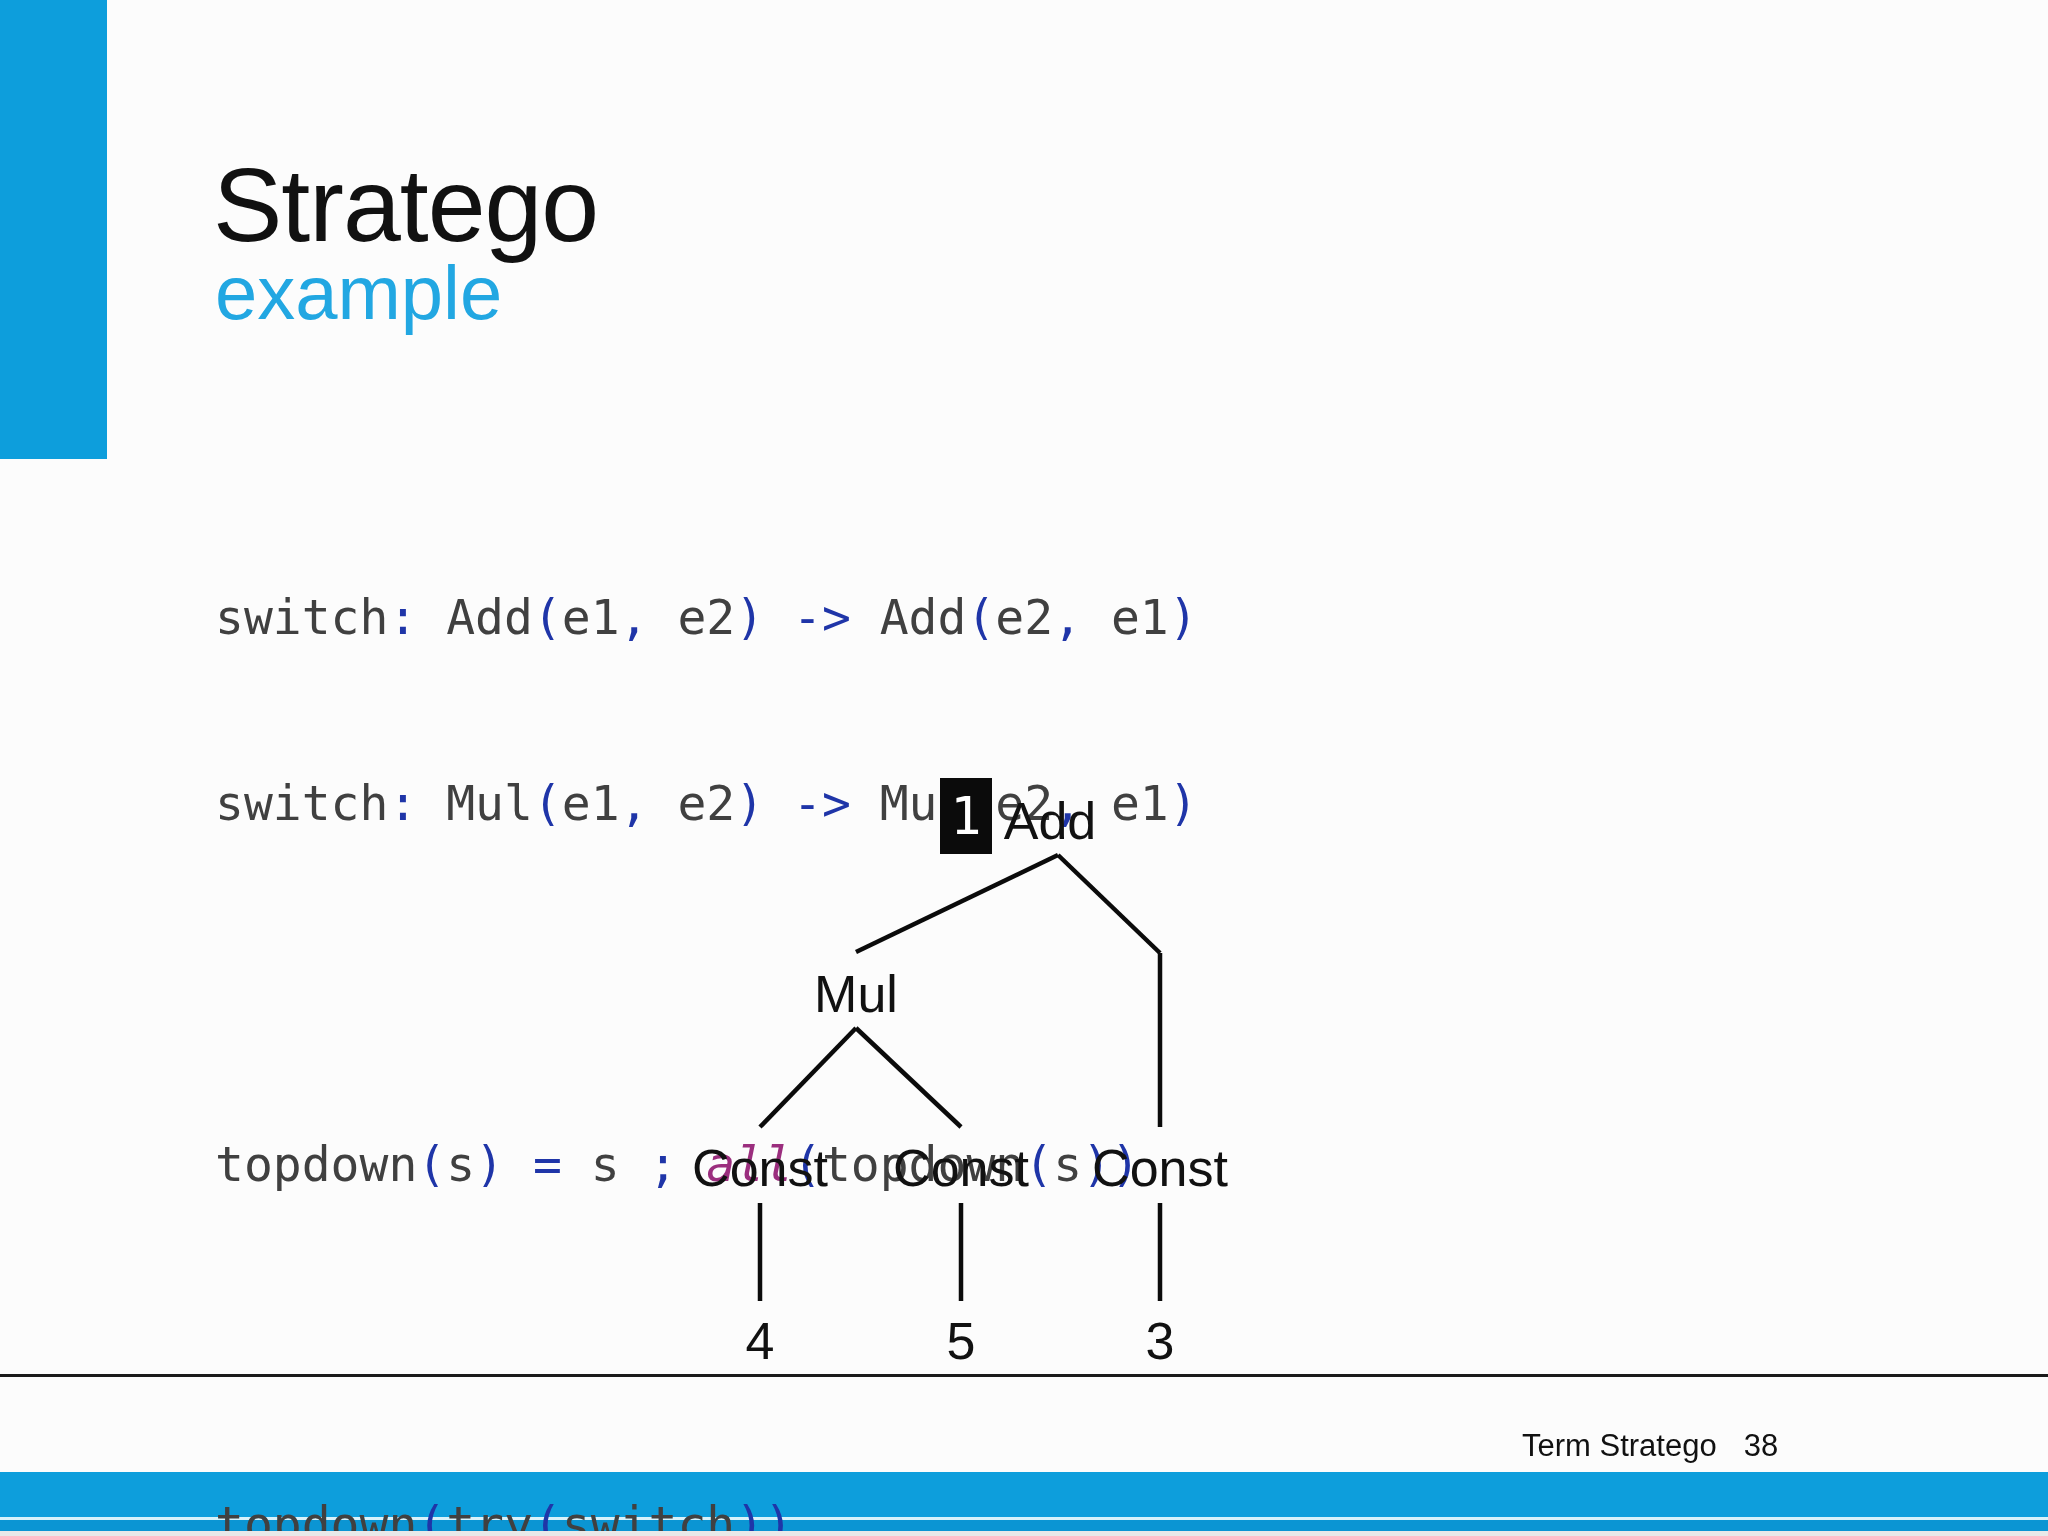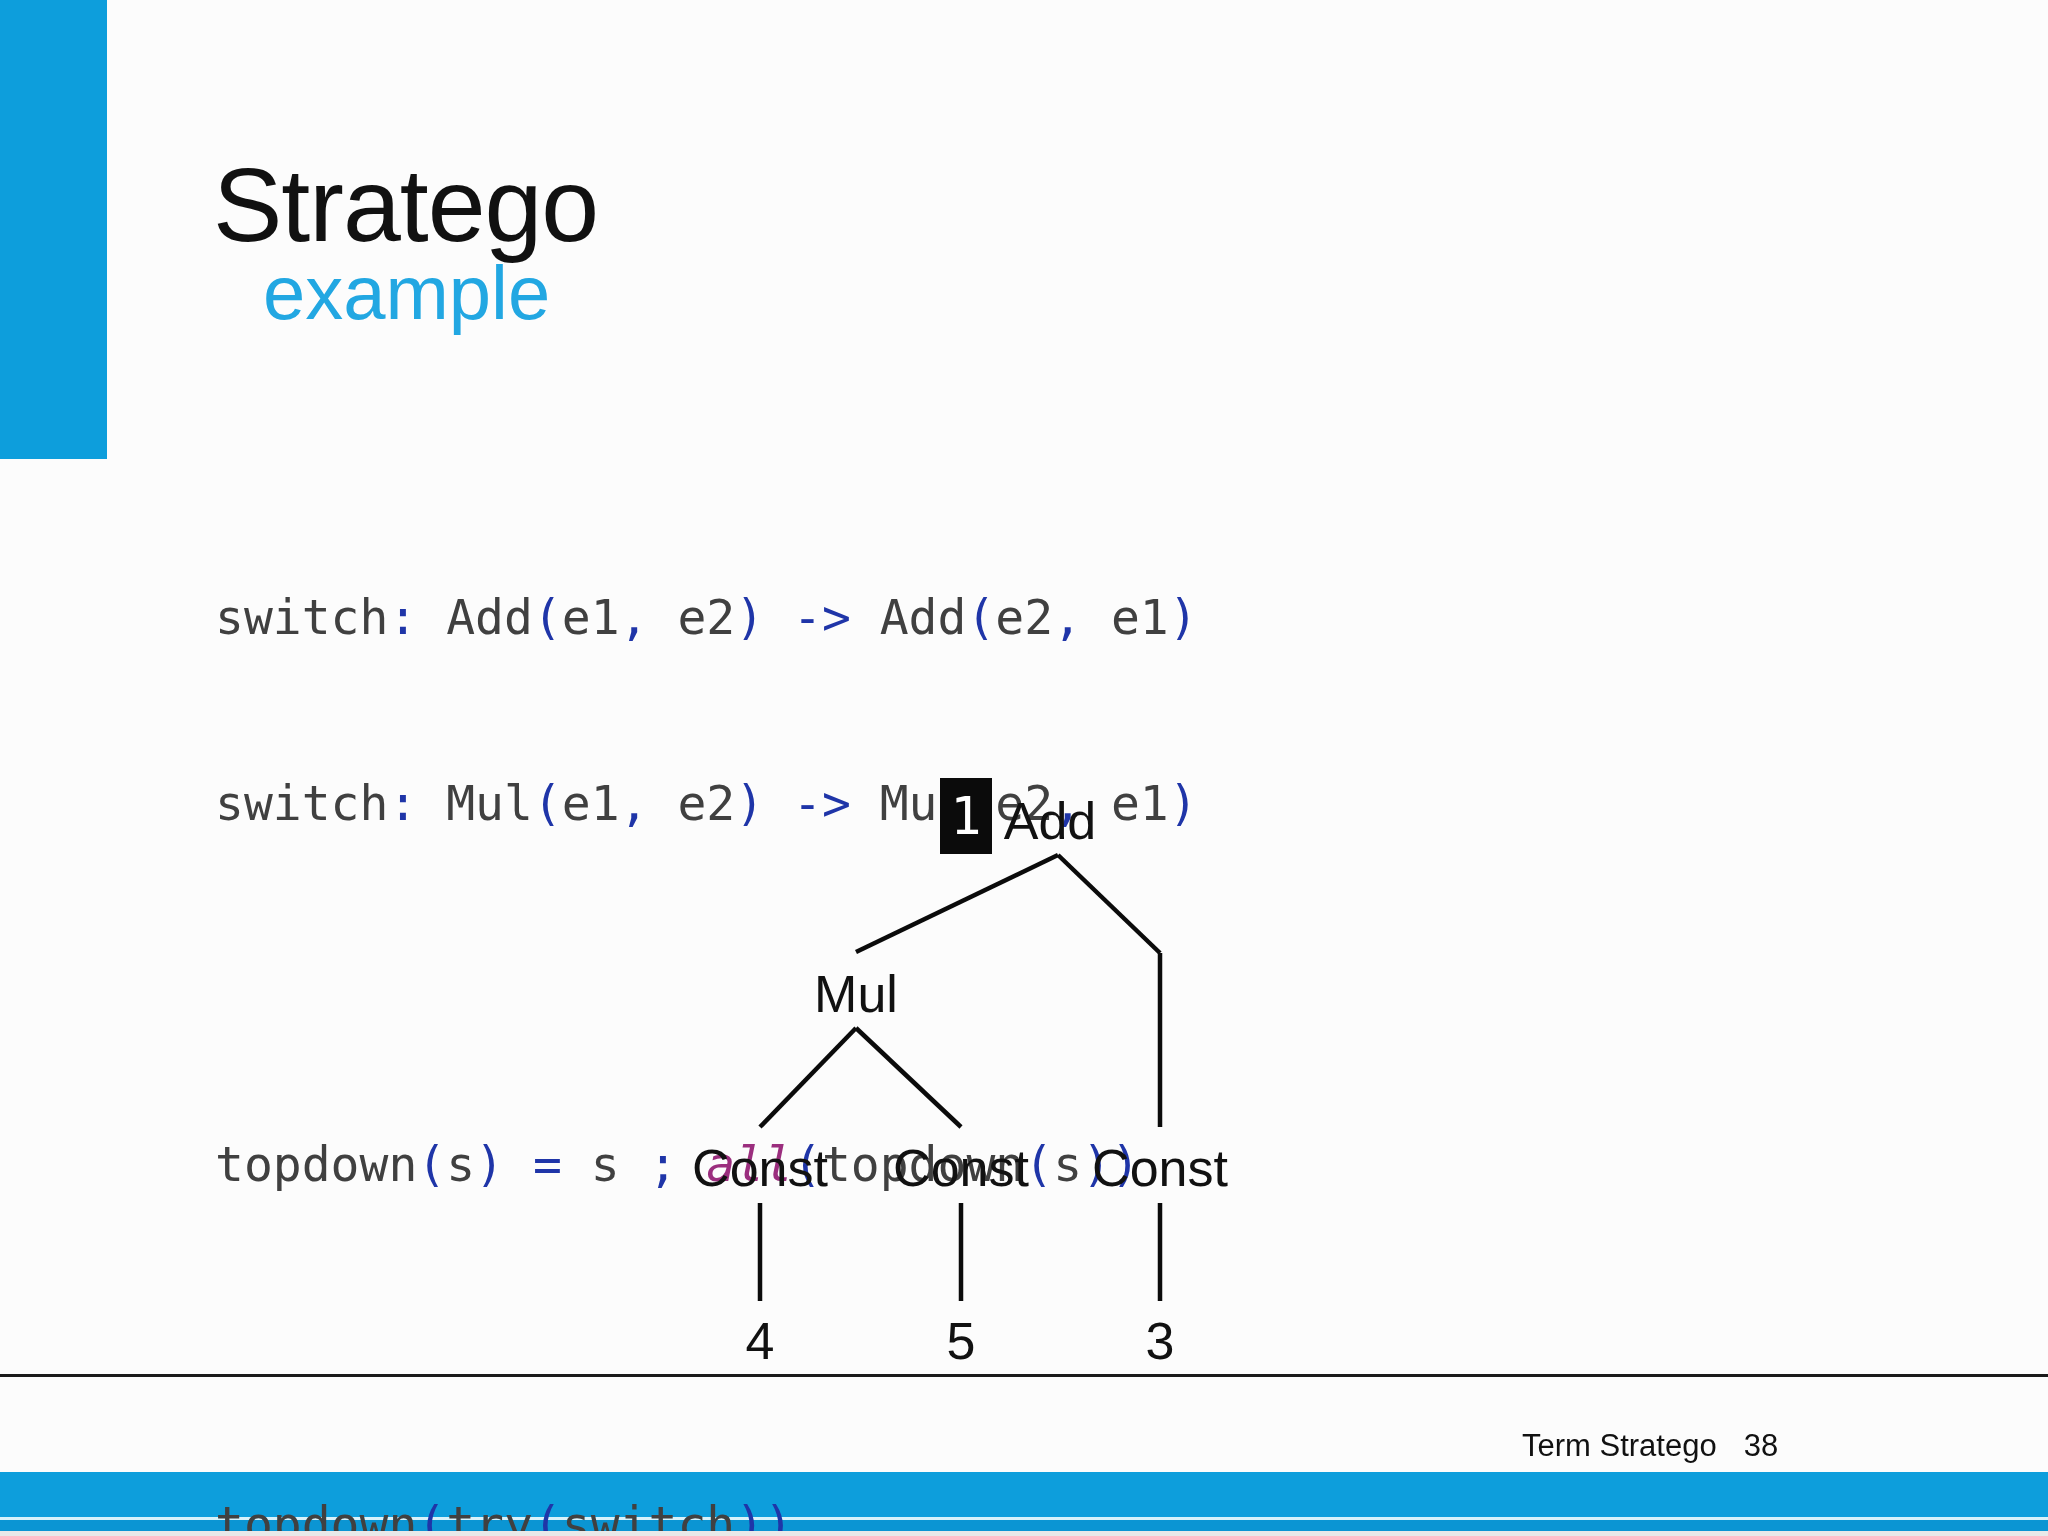--- a/index.html
+++ b/index.html
@@ -9,21 +9,21 @@
     font-family:"Liberation Sans",sans-serif;color:#1a1a1a;
   }
   
   .left-bar{position:absolute;left:0;top:0;width:107px;height:459px;background:#0d9edc;}
   .bar-main{position:absolute;left:0;top:1472px;width:100%;height:45px;background:#0d9edc;}
   .bar-sep{position:absolute;left:0;top:1517px;width:100%;height:3px;background:#d7f2fb;}
   .bar-bottom{position:absolute;left:0;top:1520px;width:100%;height:16px;background:#0b95d3;}
   .footer-rule{position:absolute;left:0;top:1374px;width:100%;height:3px;background:#1a1a1a;}
   
   .title{position:absolute;left:213px;top:153px;font-size:104px;line-height:1;letter-spacing:-1px;color:#111;}
-  .subtitle{position:absolute;left:215px;top:255px;font-size:76px;line-height:1;color:#22a7e2;margin-left:48px;}
+  .subtitle{position:absolute;left:215px;top:255px;font-size:76px;line-height:1;color:#22a7e2;}
   
   .code{position:absolute;left:215px;top:462px;font-family:"DejaVu Sans Mono",monospace;
         font-size:48px;line-height:62px;white-space:pre;color:#111;}
   .sp1{height:51px;} .sp2{height:50px;}
   .tk-k{color:#404040;}
   .tk-p{color:#1f35a8;}
   .tk-m{color:#9b2e7e;font-style:italic;}
   
   .tree-svg{position:absolute;left:0;top:0;width:2048px;height:1536px;pointer-events:none;}
   .tree-label{position:absolute;transform:translateX(-50%);font-size:52px;line-height:1;color:#111;white-space:nowrap;}

